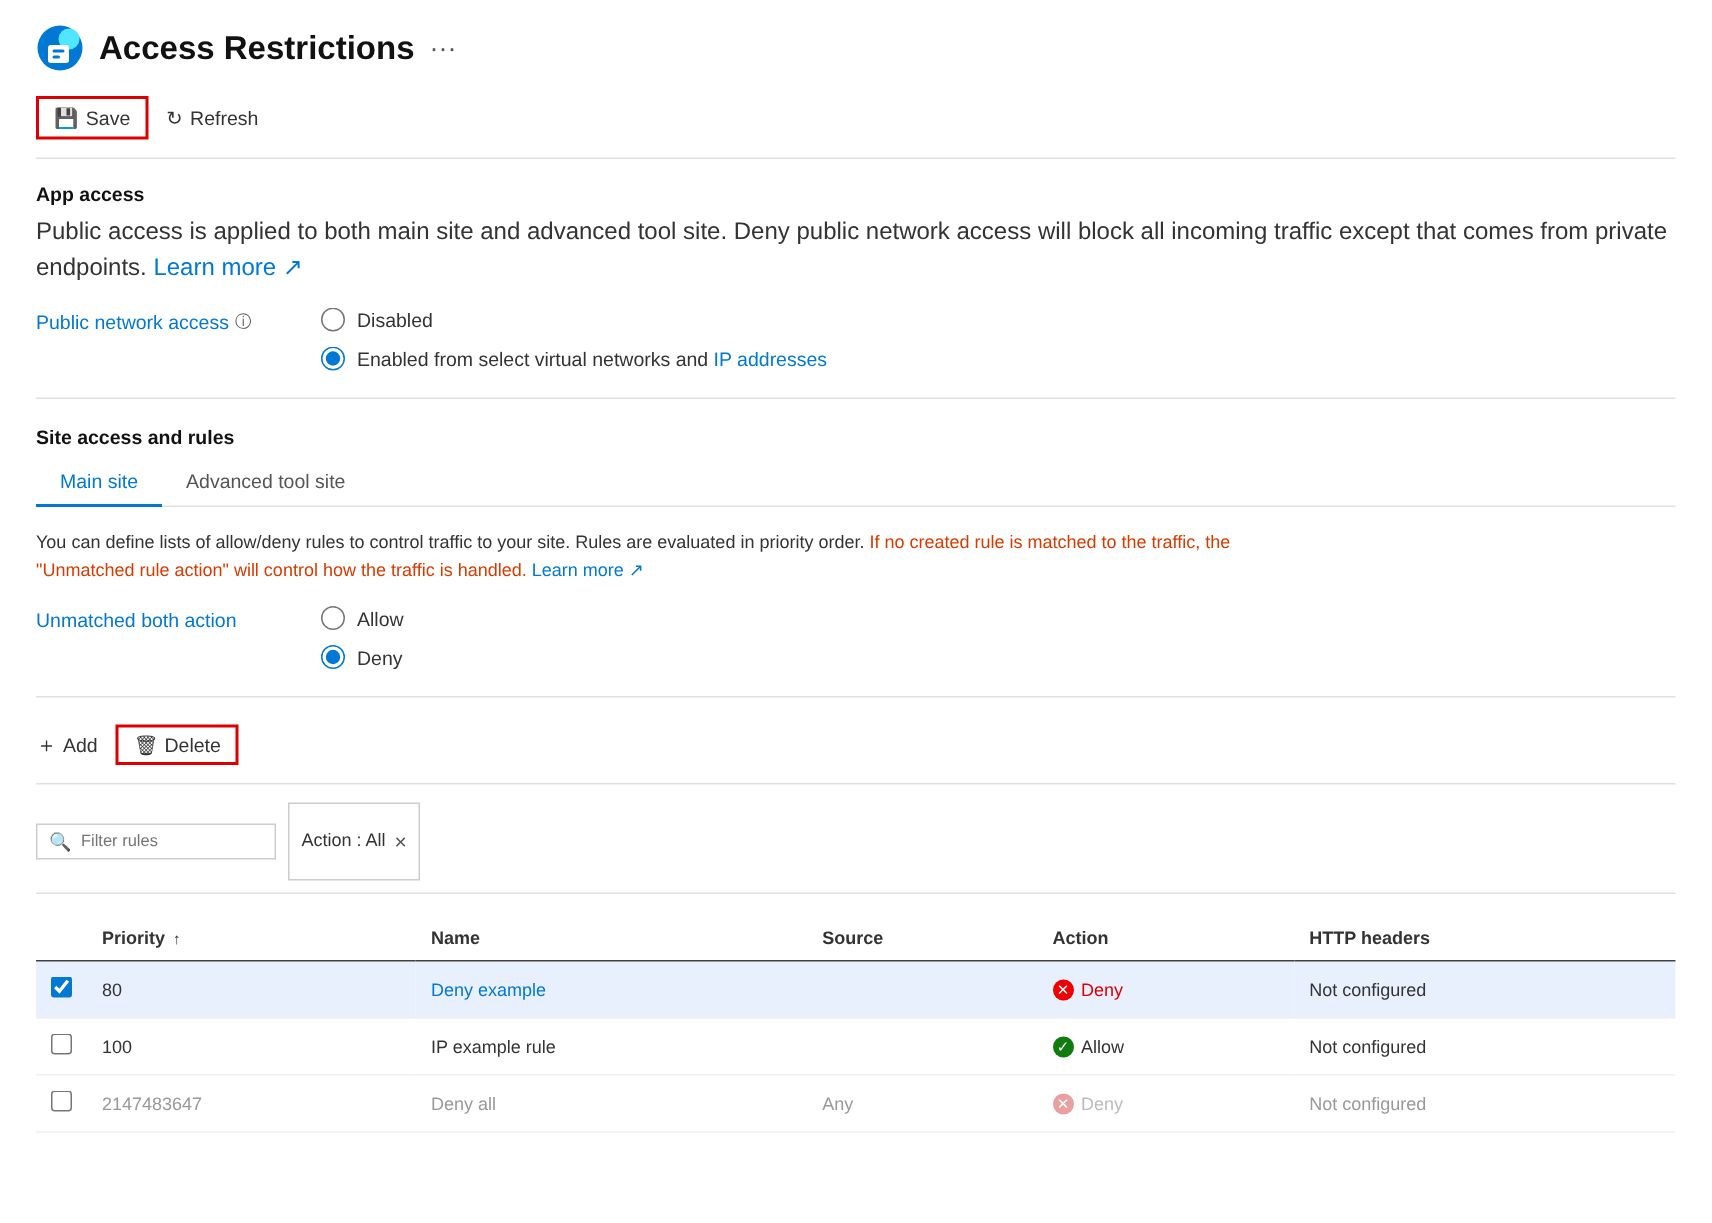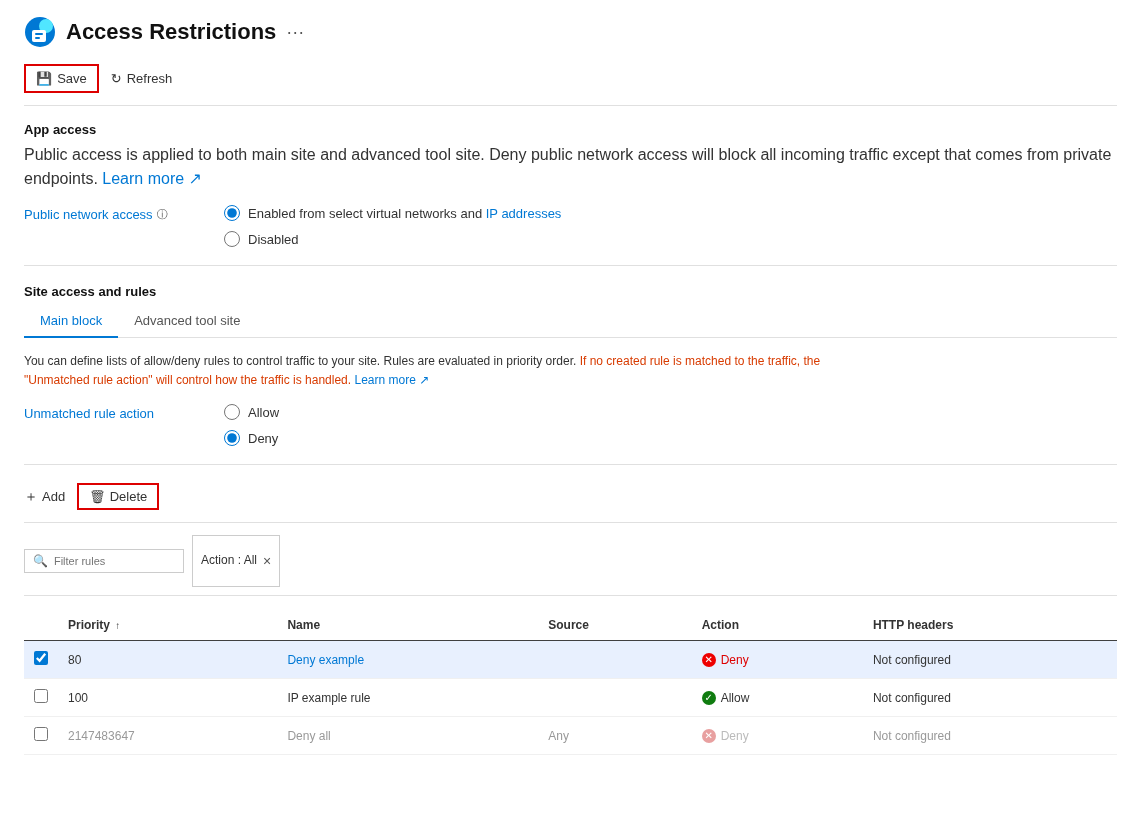--- a/index.html
+++ b/index.html
@@ -13,21 +13,21 @@
     .header-more { font-size: 18px; color: #555; cursor: pointer; }
 
     .toolbar { display: flex; align-items: center; gap: 12px; margin-bottom: 16px; padding-bottom: 12px; border-bottom: 1px solid #e0e0e0; }
     .btn-save { display: flex; align-items: center; gap: 5px; border: 2px solid #d00; padding: 5px 10px; cursor: pointer; background: #fff; font-size: 13px; color: #333; }
     .btn-refresh { display: flex; align-items: center; gap: 5px; border: none; background: none; cursor: pointer; font-size: 13px; color: #333; }
 
     .section-title { font-size: 13px; font-weight: 600; color: #111; margin-bottom: 6px; }
     .section-desc { font-size: 16px; color: #333; margin-bottom: 14px; line-height: 1.5; }
     .section-desc a { color: #0078d4; text-decoration: none; }
 
-    .field-group { display: flex; align-items: flex-start; gap: 40px; margin-bottom: 14px; }
+    .field-group { display: flex; align-items: flex-start; gap: 30px; margin-bottom: 14px; }
     .field-label { font-size: 13px; color: #0078d4; min-width: 160px; display: flex; align-items: center; gap: 4px; margin-top: 2px; }
     .field-label .info-icon { font-size: 11px; color: #555; cursor: pointer; }
     .radio-group { display: flex; flex-direction: column; gap: 10px; }
     .radio-item { display: flex; align-items: center; gap: 8px; font-size: 13px; cursor: pointer; }
     .radio-item input[type="radio"] { accent-color: #0078d4; width: 16px; height: 16px; }
 
     .divider { border: none; border-top: 1px solid #e0e0e0; margin: 18px 0; }
 
     .tabs { display: flex; gap: 0; margin-bottom: 14px; border-bottom: 1px solid #e0e0e0; }
     .tab { padding: 8px 16px; cursor: pointer; font-size: 13px; color: #555; border-bottom: 2px solid transparent; margin-bottom: -1px; }
@@ -108,55 +108,55 @@
       <a href="#">Learn more ↗</a>
     </div>
 
     <div class="field-group">
       <div class="field-label">
         <span>Public network access</span>
         <span class="info-icon">ⓘ</span>
       </div>
       <div class="radio-group">
         <label class="radio-item">
+          <input type="radio" name="public_network" style="">
+          <span>Disabled</span>
+        </label>
+        <label class="radio-item">
           <input type="radio" name="public_network" checked="" style="">
           <span>Enabled from select virtual networks and <a href="#" style="color:#0078d4;text-decoration:none;">IP addresses</a></span>
         </label>
-        <label class="radio-item">
-          <input type="radio" name="public_network" style="">
-          <span>Disabled</span>
-        </label>
       </div>
     </div>
   </div>
 
   <hr class="divider">
 
   <div>
     <div class="section-title">Site access and rules</div>
 
     <div class="tabs">
       <div class="tab active">
-        <span>Main block</span>
+        <span>Main site</span>
       </div>
       <div class="tab">
         <span>Advanced tool site</span>
       </div>
     </div>
 
     <div class="info-text">
       <span>You can define lists of allow/deny rules to control traffic to your site. Rules are evaluated in priority order. </span>
       <span style="color:#d83b01;">If no created rule is matched to the traffic, the "Unmatched rule action" will control how the traffic is handled.</span>
       <span> </span>
       <a href="#">Learn more ↗</a>
     </div>
 
     <div class="field-group">
       <div class="field-label">
-        <span>Unmatched rule action</span>
+        <span>Unmatched both action</span>
       </div>
       <div class="radio-group">
         <label class="radio-item">
           <input type="radio" name="unmatched_action" style="">
           <span>Allow</span>
         </label>
         <label class="radio-item">
           <input type="radio" name="unmatched_action" checked="" style="">
           <span>Deny</span>
         </label>

